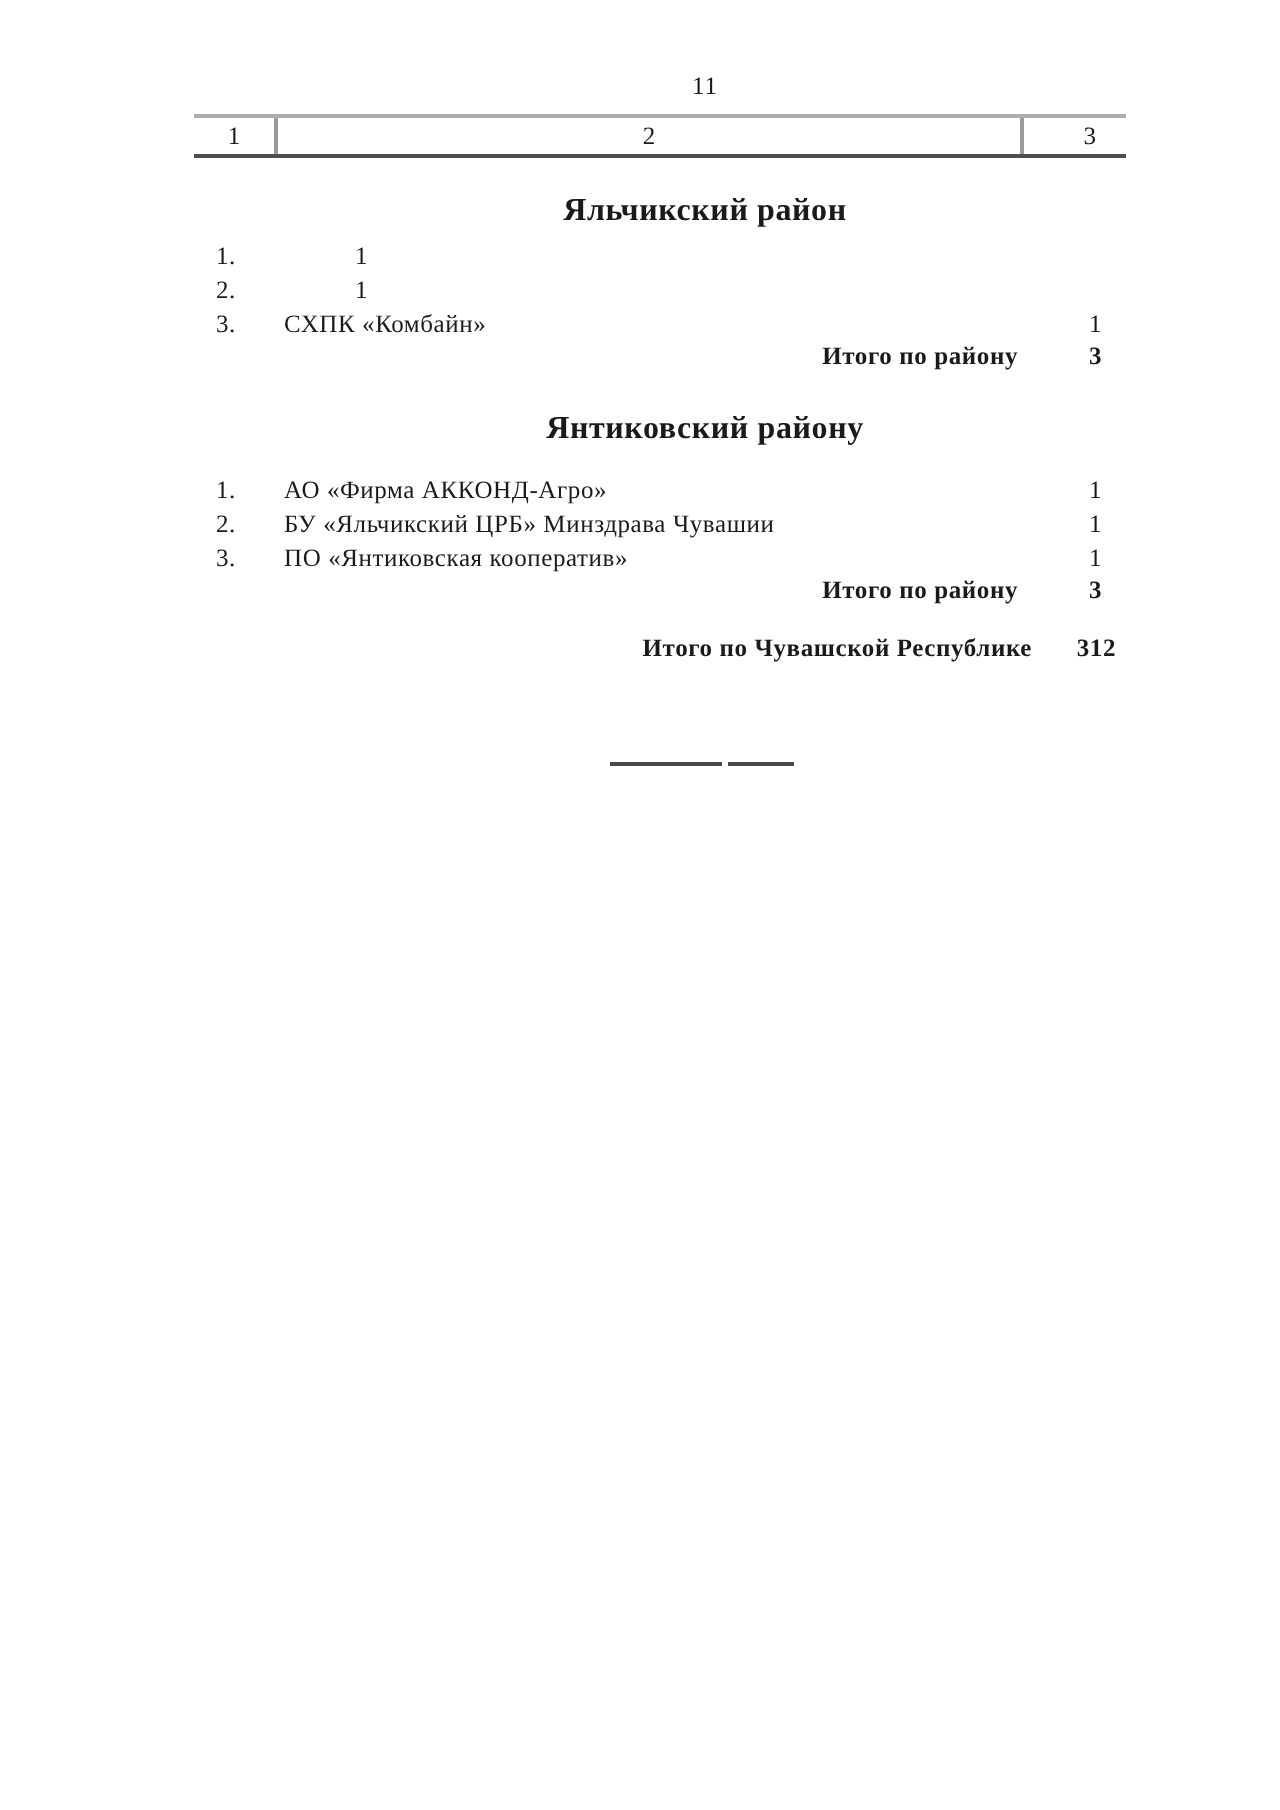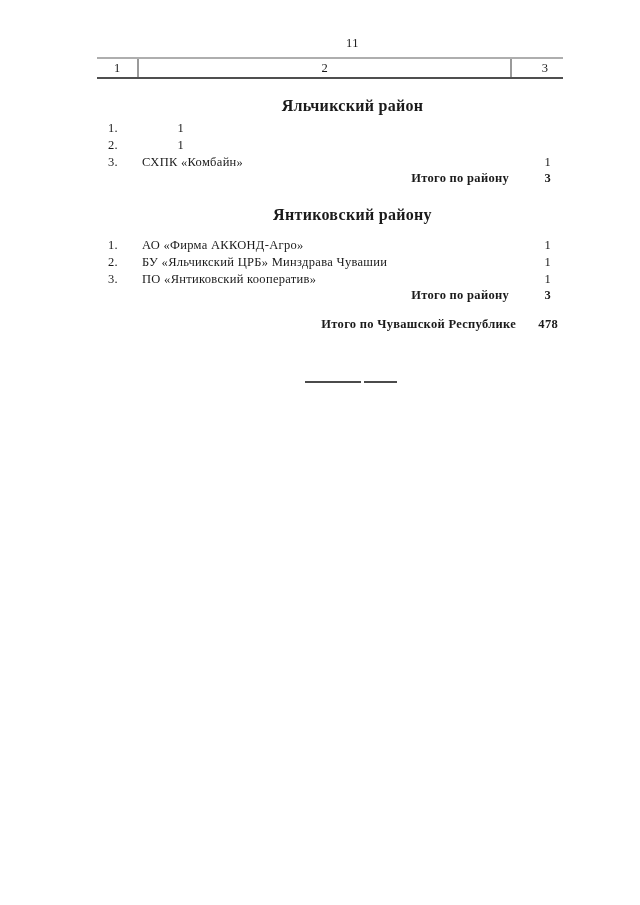--- a/index.html
+++ b/index.html
@@ -97,34 +97,34 @@
       <span class="name">АО «Фирма АККОНД-Агро»</span>
       <span class="val">1</span>
     </div>
     <div class="row">
       <span class="num">2.</span>
       <span class="name">БУ «Яльчикский ЦРБ» Минздрава Чувашии</span>
       <span class="val">1</span>
     </div>
     <div class="row">
       <span class="num">3.</span>
-      <span class="name">ПО «Янтиковский кооператив»</span>
+      <span class="name">ПО «Янтиковская кооператив»</span>
       <span class="val">1</span>
     </div>
     <div class="row">
       <span class="num"></span>
       <span class="name b">Итого по району</span>
       <span class="val b">3</span>
     </div>
   </div>
 
   <div class="rows grand">
     <div class="row">
       <span class="num"></span>
       <span class="name b">Итого по Чувашской Республике</span>
-      <span class="val b">478</span>
+      <span class="val b">312</span>
     </div>
   </div>
 
   <div class="rule rule1"></div>
   <div class="rule rule2"></div>
 
 </div>
 
 </body></html>

